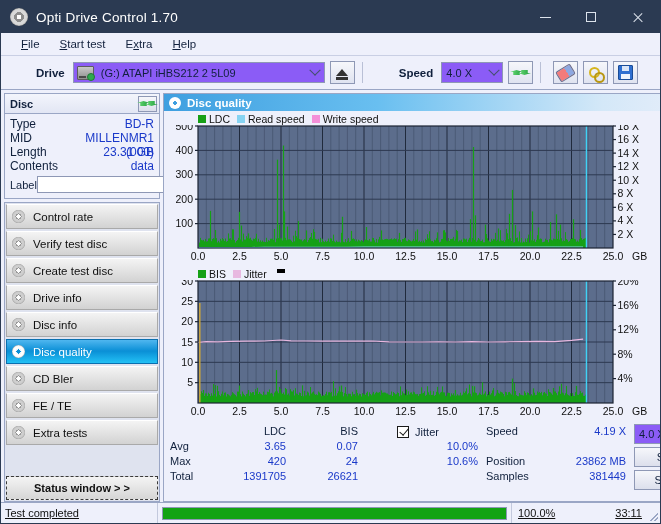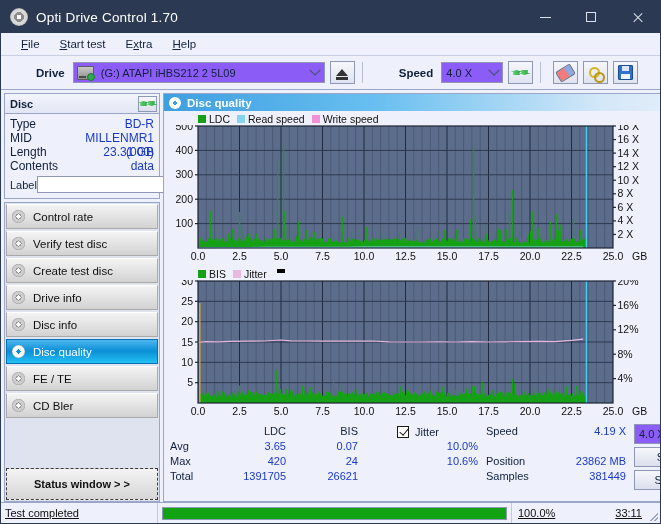--- a/index.html
+++ b/index.html
@@ -187,21 +187,21 @@
   .nav-ico .d{
     position:absolute;left:1px;top:0;width:13px;height:13px;border-radius:50%;
     background:radial-gradient(circle,#ffffff 0 22%,#9a9a9a 23% 33%,#cfcfcf 34% 74%,#7d7d7d 75% 100%);
     box-shadow:inset 0 0 1px #555;
   }
   .nav-item.sel .nav-ico .d{
     background:radial-gradient(circle,#0a8fd6 0 22%,#e8f6ff 23% 33%,#ffffff 34% 74%,#cfeaff 75% 100%);
   }
   .nav-spacer{flex:1 1 auto;}
   .status-btn{
-    height:32px;border:1px dashed #3a3a3a;background:linear-gradient(#f4f4f4,#d6d6d6);
+    height:24px;border:1px dashed #3a3a3a;background:linear-gradient(#f4f4f4,#d6d6d6);
     display:flex;align-items:center;justify-content:center;
     font-weight:bold;font-size:11px;color:#101010;box-sizing:border-box;
     margin-top:3px;
   }
 
   
   .dq-hd{
     height:17px;flex:0 0 auto;display:flex;align-items:center;
     background:linear-gradient(90deg,#3e9fe0 0%,#69bff0 38%,#d4e8f8 78%,#eef0fb 100%);
     color:#ffffff;font-weight:bold;font-size:11.5px;padding-left:5px;
@@ -409,27 +409,33 @@
         <div class="nav-item sel">
           <span class="nav-ico">
               <span class="d"></span>
             </span>
           <span>Disc quality</span>
         </div>
         <div class="nav-item">
           <span class="nav-ico">
               <span class="d"></span>
             </span>
-          <span>FE / TE</span>
+          <span>CD Bler</span>
         </div>
         <div class="nav-item">
           <span class="nav-ico">
               <span class="d"></span>
             </span>
-          <span>CD Bler</span>
+          <span>FE / TE</span>
+        </div>
+        <div class="nav-item">
+          <span class="nav-ico">
+              <span class="d"></span>
+            </span>
+          <span>Extra tests</span>
         </div>
         <div class="nav-spacer"></div>
         <div class="status-btn">Status window &gt; &gt;</div>
       </div>
     </div>
 
     <div class="right">
       <div class="dq-hd">
         <span class="dq-ico"></span>
         <span>Disc quality</span>

